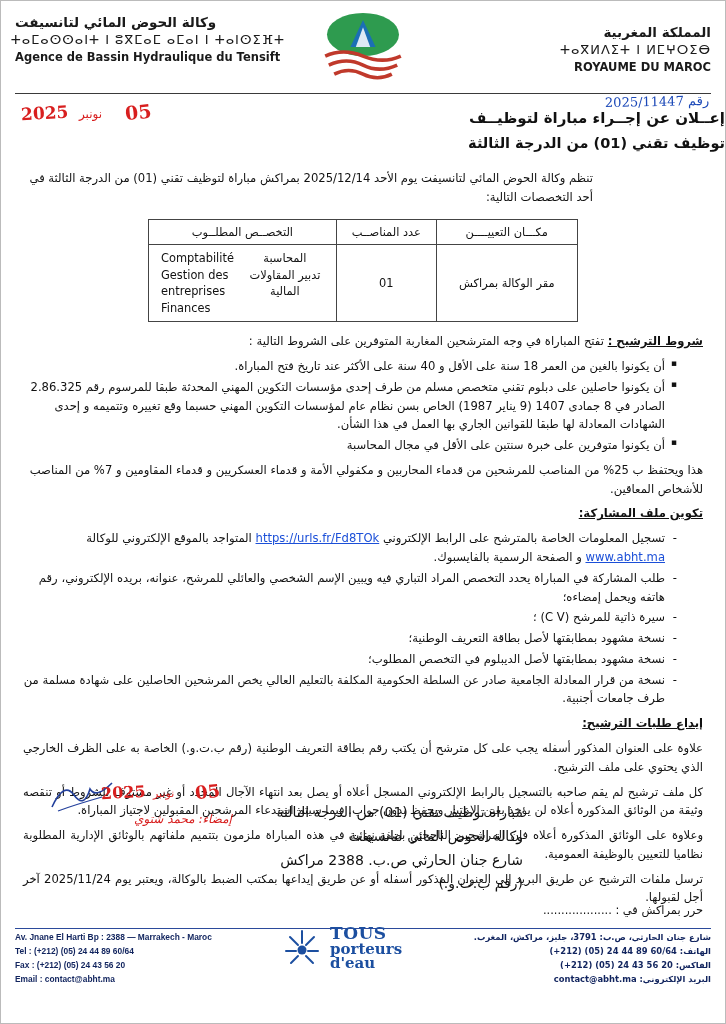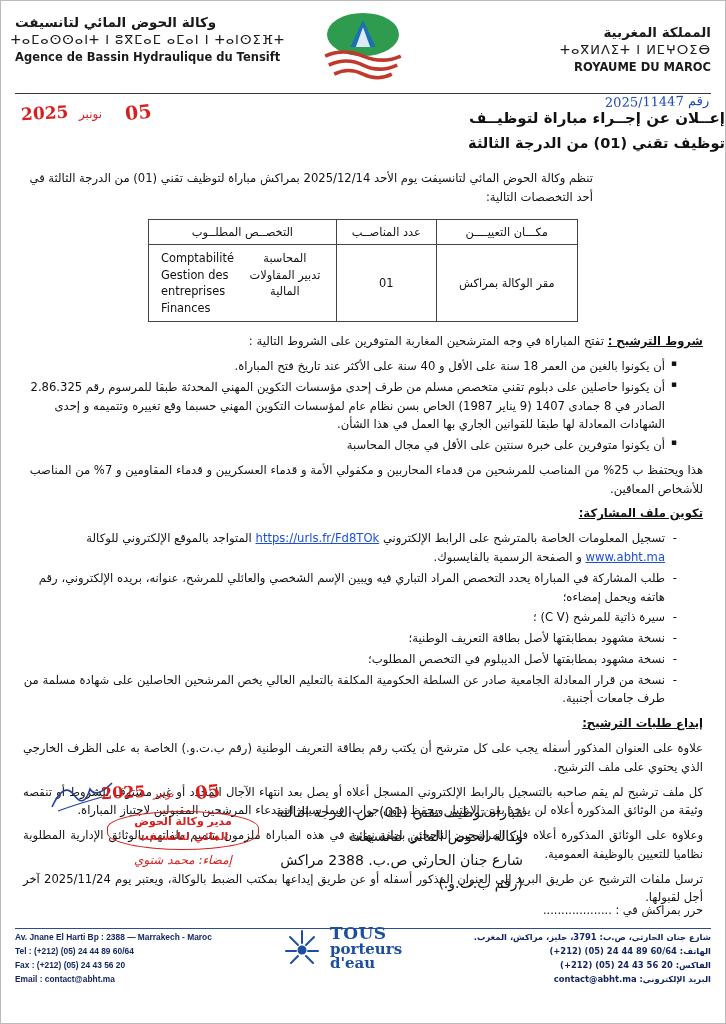--- a/index.html
+++ b/index.html
@@ -499,24 +499,20 @@
         <path d="M10 34 q16 -6 44 -14" stroke="#23409c" stroke-width="1.2" fill="none"></path>
       </svg>
     </div>
 
     <div class="stamp">
       <div class="s-date">
         <span class="s-year">2025</span>
         <span class="s-month">نونبر</span>
         <span class="s-day">05</span>
       </div>
-      <div class="s-oval">
-        <div>مدير وكالة الحوض</div>
-        <div>المائي لتانسيفت</div>
-      </div>
       <div class="s-sign">إمضاء: محمد شتوي</div>
     </div>
 
     <div class="addr-block">
       <div>مباراة توظيف تقني (01) من الدرجة الثالثة</div>
       <div>وكالة الحوض المائي لتانسيفت</div>
       <div>شارع جنان الحارثي ص.ب. 2388 مراكش</div>
       <div>(رقم ب.ت.و.)</div>
     </div>
 

